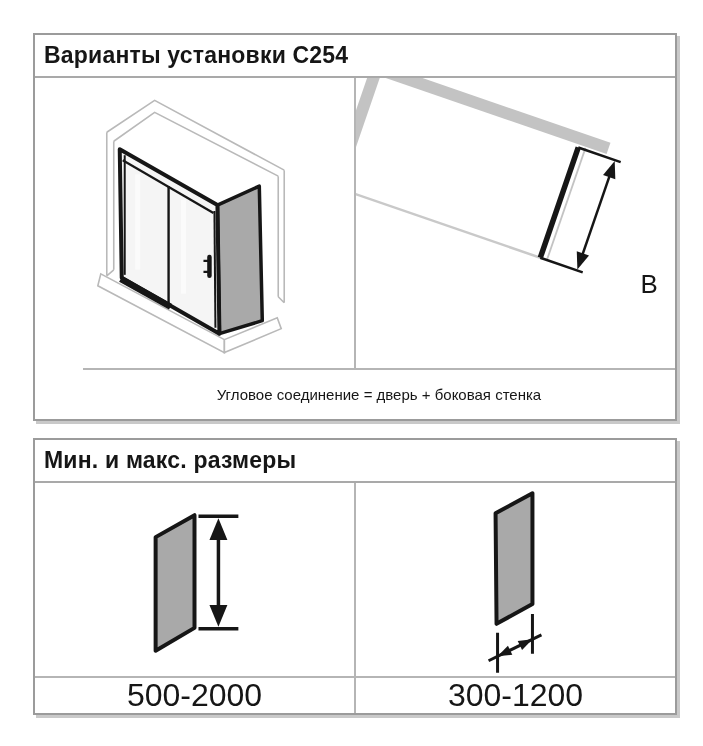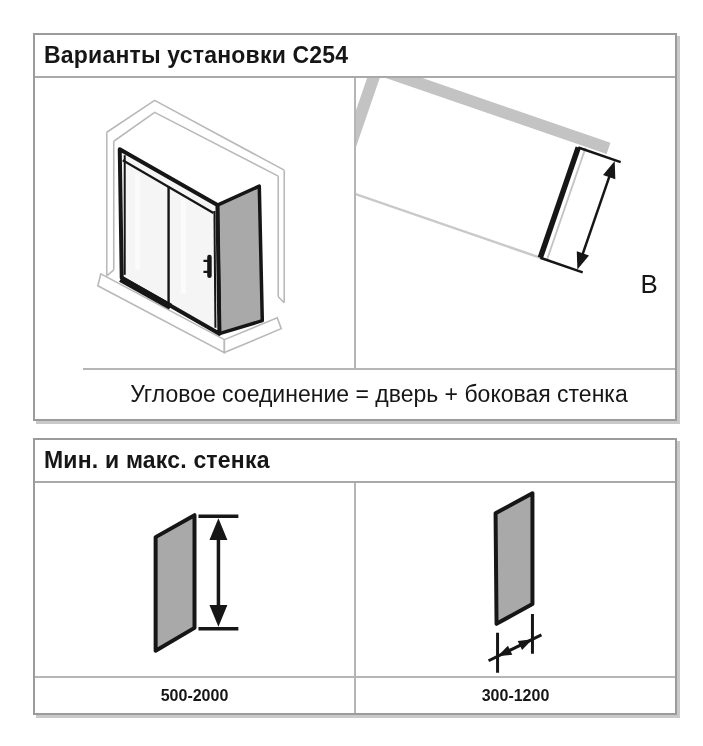--- a/index.html
+++ b/index.html
@@ -29,33 +29,32 @@
     border-bottom:2px solid #a9a9a9;
     background:#ffffff;
   }
   .cells{display:flex;flex:1;min-height:0;}
   .cell{flex:1;position:relative;background:#ffffff;}
   .vdiv{width:2px;background:#b5b5b5;flex:0 0 2px;}
   .cell svg{position:absolute;left:0;top:0;width:100%;height:100%;}
   .panel-caption{
     flex:0 0 49px;height:49px;
     display:flex;align-items:center;justify-content:center;
-    font-size:23px;
+    font-size:15px;
     border-top:2px solid #b5b5b5;
     margin-left:48px;
   }
   .values-row{
     flex:0 0 35px;height:35px;
     display:flex;
     border-top:2px solid #b5b5b5;
   }
   .value-cell{
     flex:1;display:flex;align-items:center;justify-content:center;
-    font-size:16px;
-    font-weight:bold;
+    font-size:32px;
   }
   .dim-label{font-family:"Liberation Sans", sans-serif;}
 </style>
 </head>
 <body>
 
 <div class="page">
 
   <section class="panel panel-installation">
     <div class="panel-header">Варианты установки C254</div>
@@ -118,21 +117,21 @@
           </g>
           <text class="dim-label" x="294" y="215" text-anchor="middle" font-size="26" fill="#161616">B</text>
         </svg>
       </div>
     </div>
 
     <div class="panel-caption">Угловое соединение = дверь + боковая стенка</div>
   </section>
 
   <section class="panel panel-sizes">
-    <div class="panel-header">Мин. и макс. стенка</div>
+    <div class="panel-header">Мин. и макс. размеры</div>
 
     <div class="cells">
 
       <div class="cell">
         <svg viewBox="0 0 320 193" preserveAspectRatio="xMidYMid meet">
           <polygon points="121,54 160,32 160,145 121,168" stroke="#161616" stroke-width="4" stroke-linejoin="round" fill="#a9a9a9"></polygon>
           <g stroke="#161616" fill="#161616">
             <path d="M164 33 H204 M164 146 H204" stroke-width="3.5" fill="none"></path>
             <path d="M184 44 V135" stroke-width="3.5" fill="none"></path>
             <polygon points="184,35 175,57 193,57" stroke="none"></polygon>

